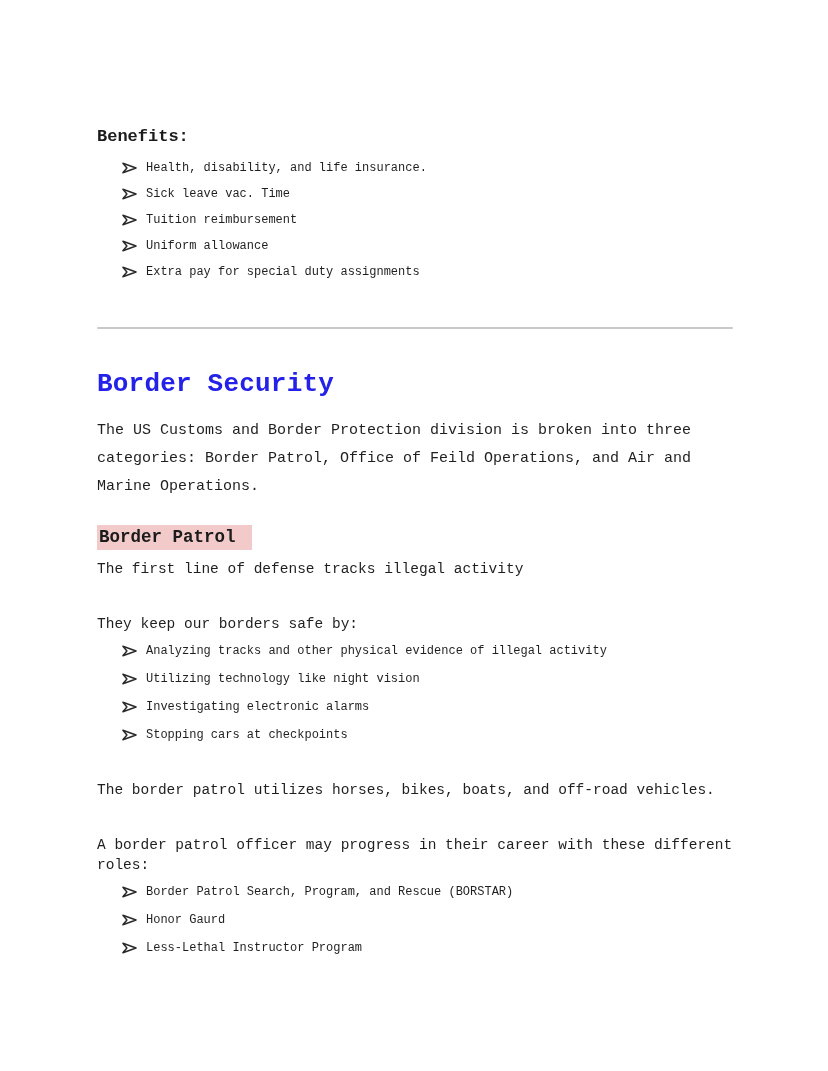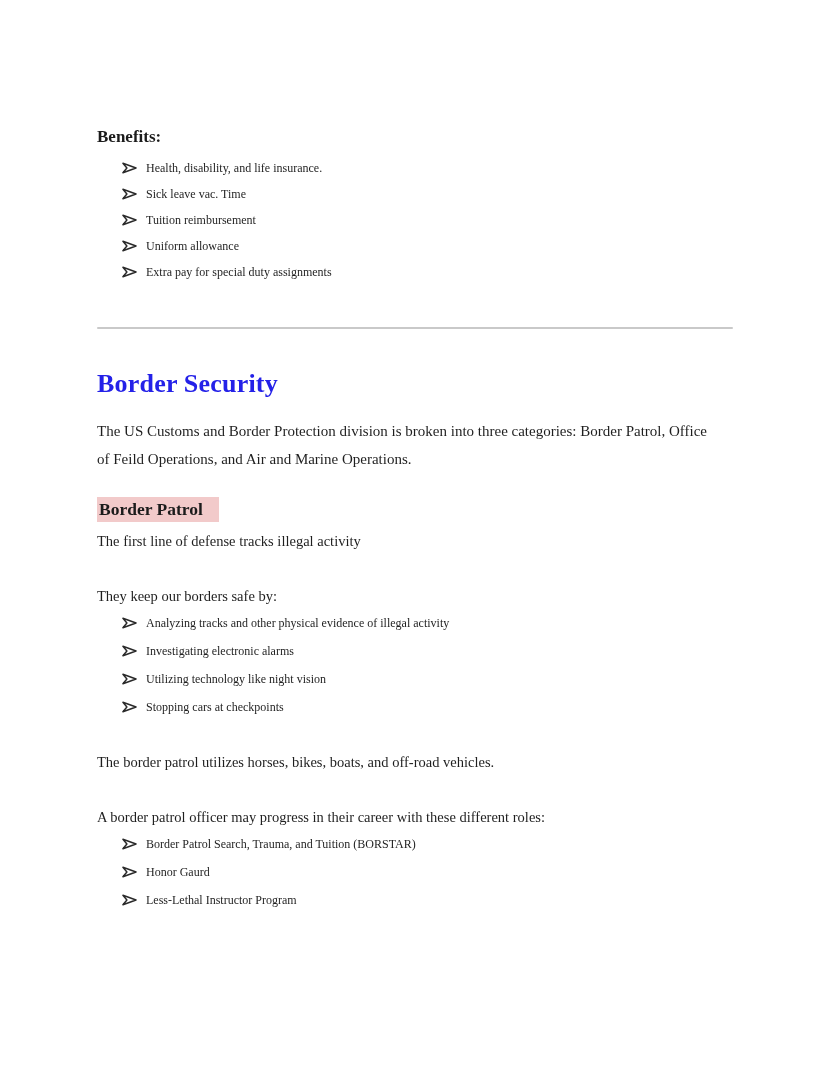--- a/index.html
+++ b/index.html
@@ -5,21 +5,21 @@
   html, body {
     margin: 0;
     padding: 0;
     background: #ffffff;
   }
   .page {
     position: relative;
     width: 828px;
     height: 1071px;
     background: #ffffff;
-    font-family: Liberation Serif, serif;
+    font-family: Liberation Mono, monospace;
     color: #1f1f1f;
     overflow: hidden;
   }
   .content {
     position: absolute;
     left: 97px;
     top: 126px;
     width: 636px;
   }
   .benefits-heading {
@@ -173,52 +173,52 @@
             </svg>
           </span>
         <span>Analyzing tracks and other physical evidence of illegal activity</span>
       </li>
       <li>
         <span class="bullet-icon">
             <svg width="15" height="12" viewBox="0 0 16 12">
               <path d="M1 11 L15 6 L1 1 L5.2 6 Z" fill="#ffffff" stroke="#2a2a2a" stroke-width="1.6" stroke-linejoin="round"></path>
             </svg>
           </span>
+        <span>Utilizing technology like night vision</span>
+      </li>
+      <li>
+        <span class="bullet-icon">
+            <svg width="15" height="12" viewBox="0 0 16 12">
+              <path d="M1 11 L15 6 L1 1 L5.2 6 Z" fill="#ffffff" stroke="#2a2a2a" stroke-width="1.6" stroke-linejoin="round"></path>
+            </svg>
+          </span>
         <span>Investigating electronic alarms</span>
       </li>
       <li>
         <span class="bullet-icon">
             <svg width="15" height="12" viewBox="0 0 16 12">
               <path d="M1 11 L15 6 L1 1 L5.2 6 Z" fill="#ffffff" stroke="#2a2a2a" stroke-width="1.6" stroke-linejoin="round"></path>
             </svg>
           </span>
-        <span>Utilizing technology like night vision</span>
-      </li>
-      <li>
-        <span class="bullet-icon">
-            <svg width="15" height="12" viewBox="0 0 16 12">
-              <path d="M1 11 L15 6 L1 1 L5.2 6 Z" fill="#ffffff" stroke="#2a2a2a" stroke-width="1.6" stroke-linejoin="round"></path>
-            </svg>
-          </span>
         <span>Stopping cars at checkpoints</span>
       </li>
     </ul>
 
     <p class="standalone-para">The border patrol utilizes horses, bikes, boats, and off-road vehicles.</p>
 
     <p class="list-label">A border patrol officer may progress in their career with these different roles:</p>
 
     <ul class="arrow-list wide">
       <li>
         <span class="bullet-icon">
             <svg width="15" height="12" viewBox="0 0 16 12">
               <path d="M1 11 L15 6 L1 1 L5.2 6 Z" fill="#ffffff" stroke="#2a2a2a" stroke-width="1.6" stroke-linejoin="round"></path>
             </svg>
           </span>
-        <span>Border Patrol Search, Trauma, and Tuition (BORSTAR)</span>
+        <span>Border Patrol Search, Program, and Rescue (BORSTAR)</span>
       </li>
       <li>
         <span class="bullet-icon">
             <svg width="15" height="12" viewBox="0 0 16 12">
               <path d="M1 11 L15 6 L1 1 L5.2 6 Z" fill="#ffffff" stroke="#2a2a2a" stroke-width="1.6" stroke-linejoin="round"></path>
             </svg>
           </span>
         <span>Honor Gaurd</span>
       </li>
       <li>

